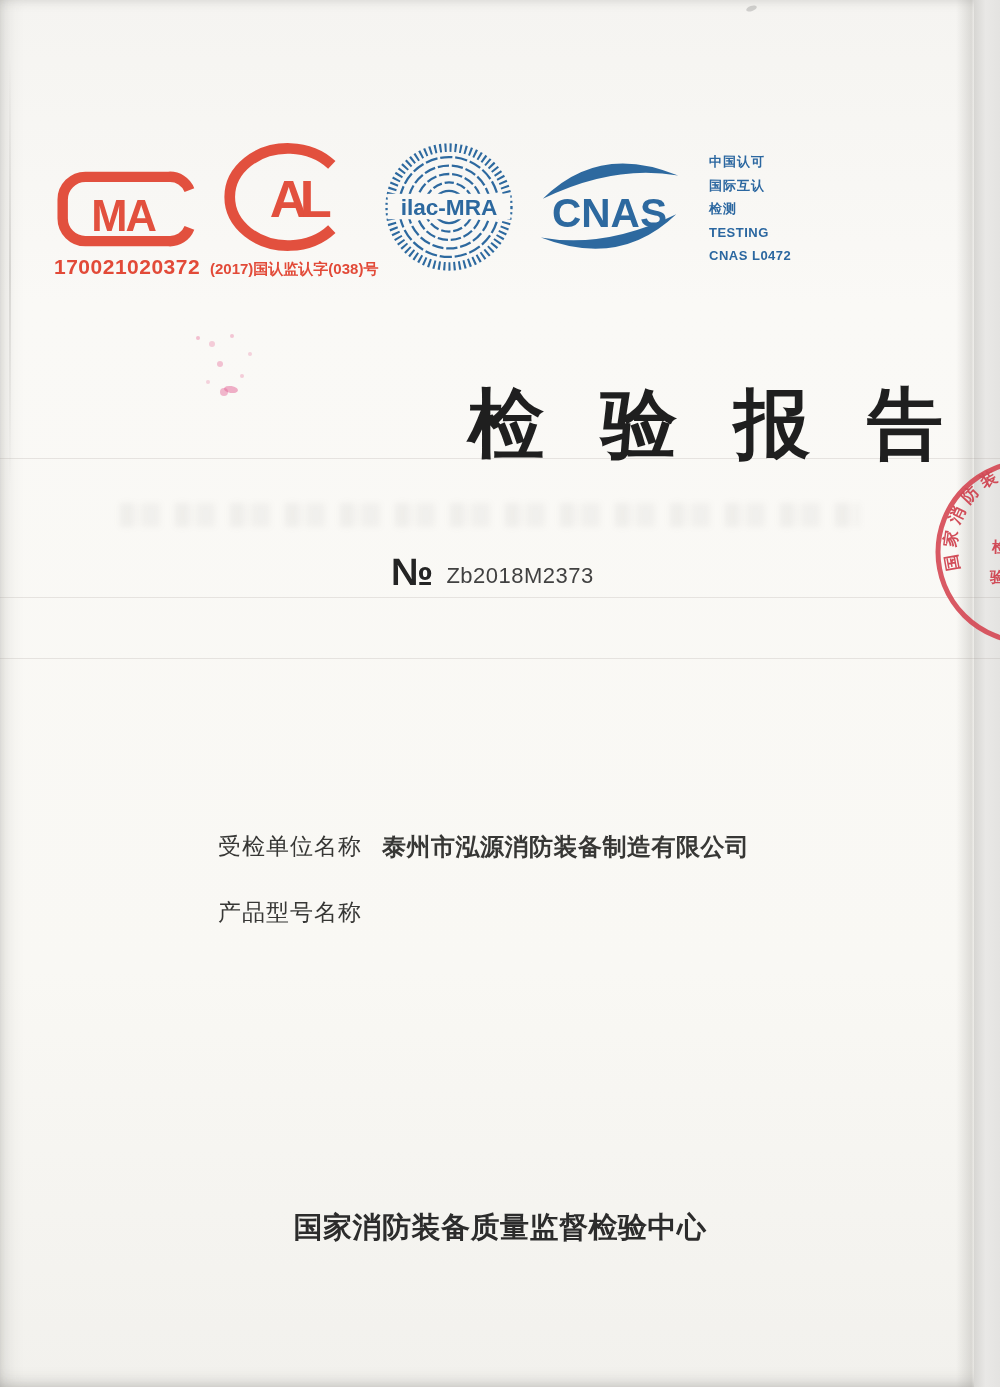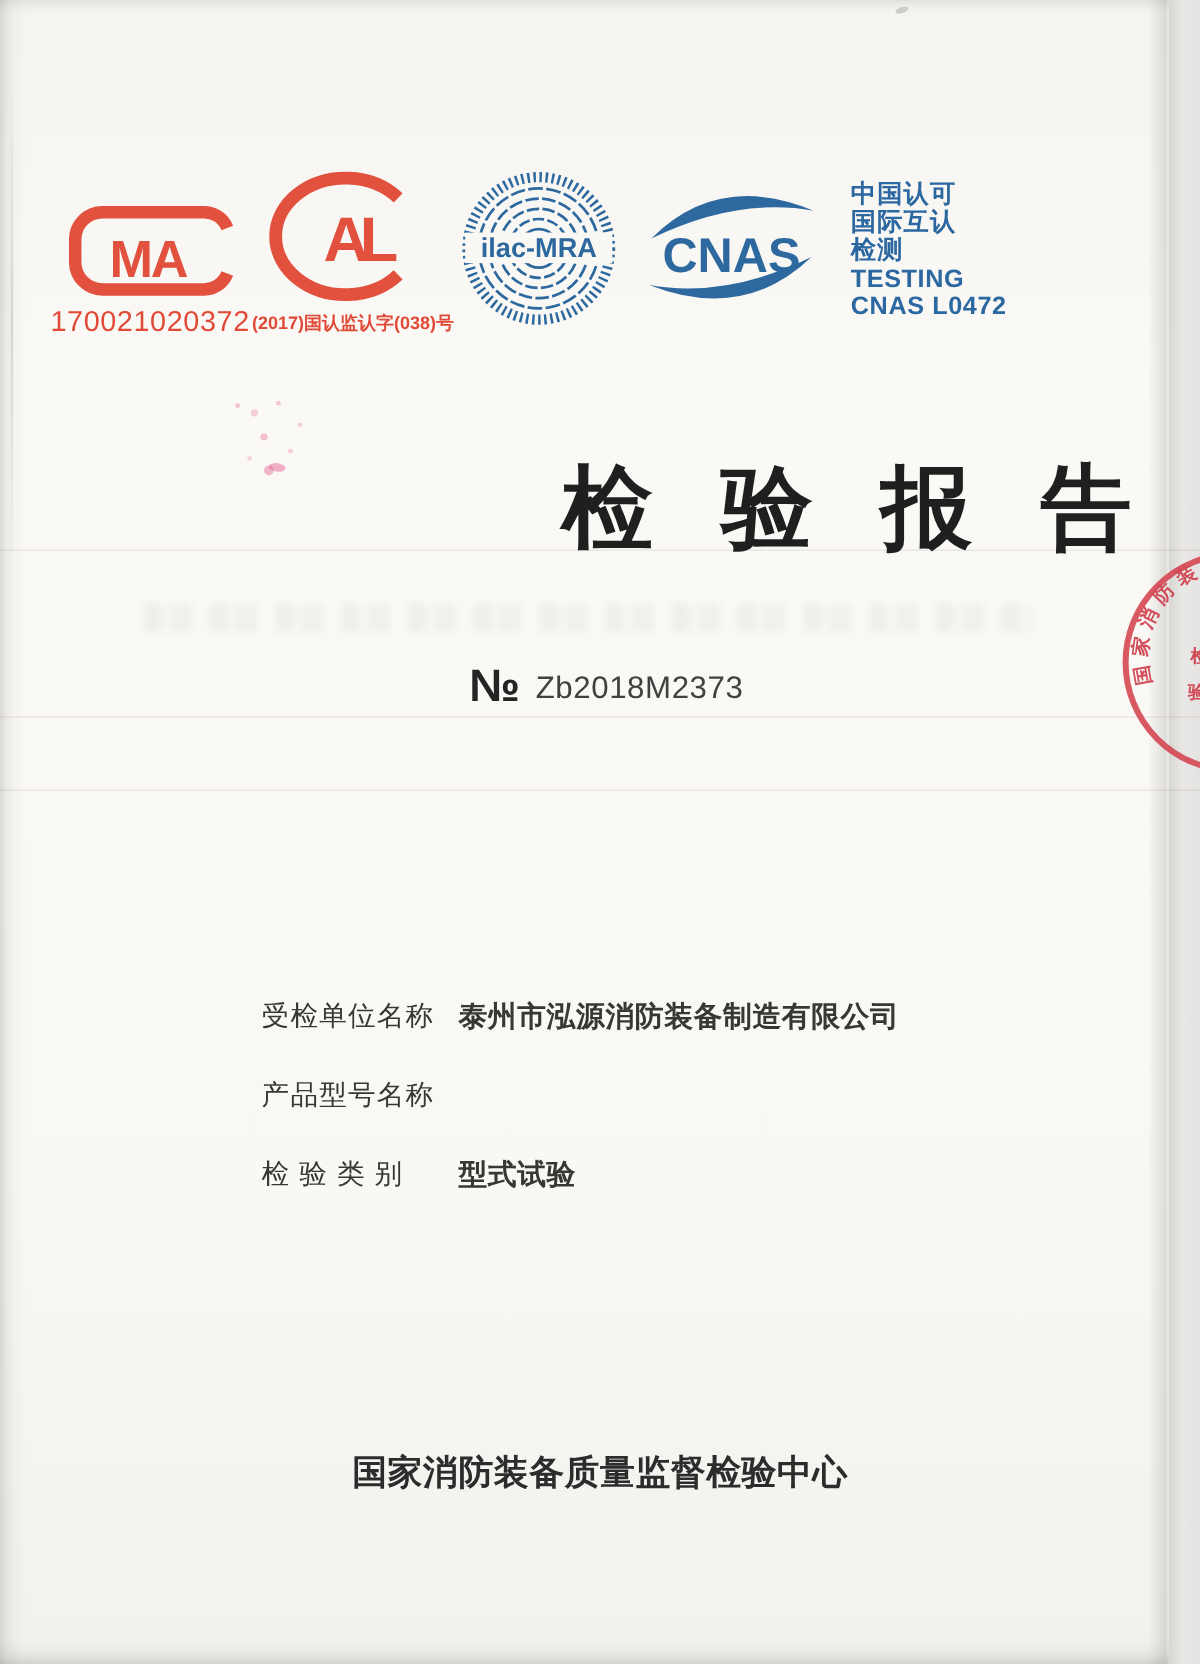--- a/index.html
+++ b/index.html
@@ -25,43 +25,43 @@
     background:rgba(110,110,110,.28);transform:rotate(-18deg);}
 
   
   .logo{position:absolute;}
   .logo svg{display:block;width:100%;height:100%;}
   .logo svg text{font-family:"Liberation Sans","DejaVu Sans",sans-serif;}
   .cma{left:57px;top:170px;width:140px;height:78px;}
   .cal{left:223px;top:142px;width:136px;height:110px;}
   .ilac{left:383px;top:141px;width:132px;height:132px;}
   .cnas{left:537px;top:156px;width:145px;height:102px;}
-  .cma-license{position:absolute;left:42px;top:255px;font-size:24px;font-weight:normal;
+  .cma-license{position:absolute;left:54px;top:255px;font-size:21px;font-weight:bold;
     color:#e24a38;letter-spacing:.5px;}
   .cma-approval{position:absolute;left:210px;top:260px;font-size:15px;font-weight:bold;color:#e24a38;}
   .accred{position:absolute;left:709px;top:150px;color:#2b67a0;font-weight:bold;}
-  .accred div{line-height:23.5px;font-size:21px;letter-spacing:1px;}
+  .accred div{line-height:23.5px;font-size:13px;letter-spacing:1px;}
   .accred div.latin{letter-spacing:.5px;}
 
   
   .title{position:absolute;top:382px;left:0;width:100%;box-sizing:border-box;
     margin:0;text-align:right;padding-left:89px;
     font-size:76px;font-weight:600;color:#1f1f1f;letter-spacing:57px;line-height:1.1;}
 
   
   .bleed{position:absolute;left:120px;top:503px;width:740px;height:24px;opacity:.5;
     background:repeating-linear-gradient(90deg,
       rgba(120,118,115,.16) 0 14px, rgba(120,118,115,.04) 14px 22px,
       rgba(120,118,115,.13) 22px 40px, rgba(120,118,115,0) 40px 55px);
     filter:blur(3px);}
 
   
   .report-no{position:absolute;left:391px;top:551px;}
   .no-sym{font-size:38px;font-weight:bold;color:#242424;vertical-align:baseline;}
-  .no-val{font-size:26px;color:#414141;letter-spacing:.5px;margin-left:13px;vertical-align:2px;}
+  .no-val{font-size:22px;color:#414141;letter-spacing:.5px;margin-left:13px;vertical-align:2px;}
 
   
   .field-row{position:absolute;left:218px;width:620px;height:32px;color:#373735;}
   .fr0{top:831px}.fr1{top:897px}.fr2{top:963px}
   .field-label{font-size:23px;font-weight:500;letter-spacing:1px;text-align:right;}
   .field-value{position:absolute;left:164px;top:0;font-size:24px;font-weight:700;letter-spacing:.5px;white-space:nowrap;}
 
   
   .footer{position:absolute;top:1208px;left:0;width:100%;text-align:center;
     font-size:29px;font-weight:600;color:#2c2c2c;letter-spacing:.5px;}
@@ -147,24 +147,20 @@
     <span class="no-sym">№</span><span class="no-val">Zb2018M2373</span>
   </div>
 
   <div class="field-row fr0">
     <span class="field-label">受检单位名称</span>
     <span class="field-value">泰州市泓源消防装备制造有限公司</span>
   </div>
   <div class="field-row fr1">
     <span class="field-label">产品型号名称</span>
   </div>
-  <div class="field-row fr2">
-    <span class="field-label">检 验 类 别</span>
-    <span class="field-value">型式试验</span>
-  </div>
 
   <div class="footer">国家消防装备质量监督检验中心</div>
 
   <svg class="seal" viewBox="0 0 200 200">
     <defs>
       <path id="sealArc" d="M 35 125 A 72 72 0 1 1 165 125" fill="none"></path>
     </defs>
     <circle cx="100" cy="100" r="90" fill="none" stroke="#d4414e" stroke-width="5" opacity=".95"></circle>
     <text font-size="16.5" font-weight="bold" fill="#cf3f4c" letter-spacing="6">
       <textPath href="#sealArc" startOffset="8">国家消防装备质量监督检验中心</textPath>

